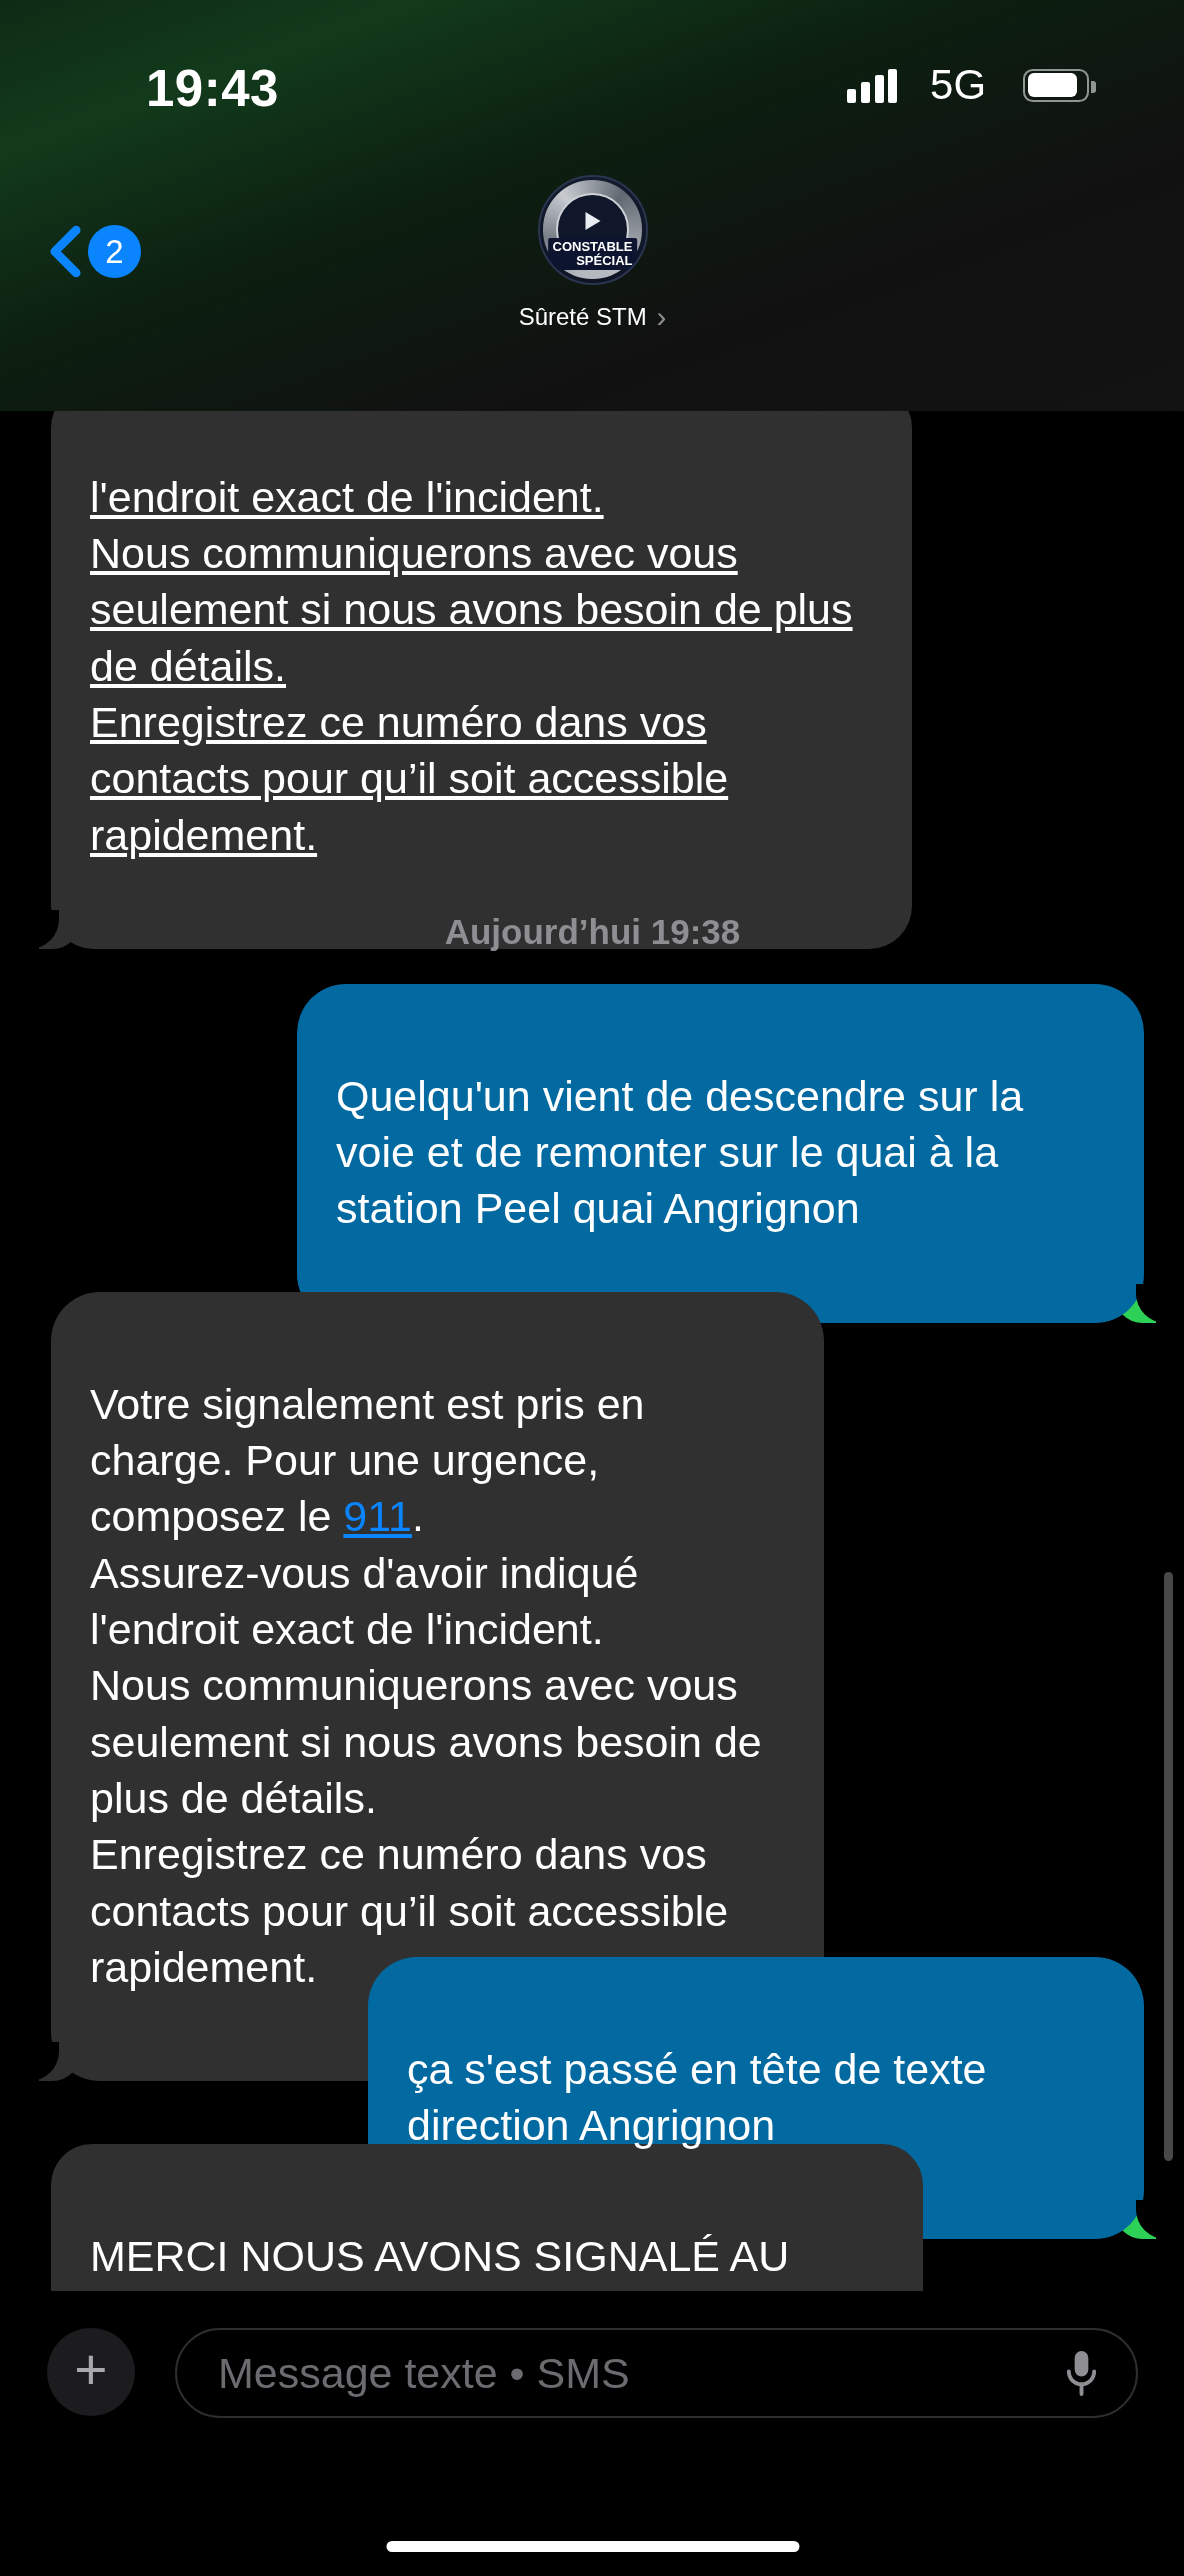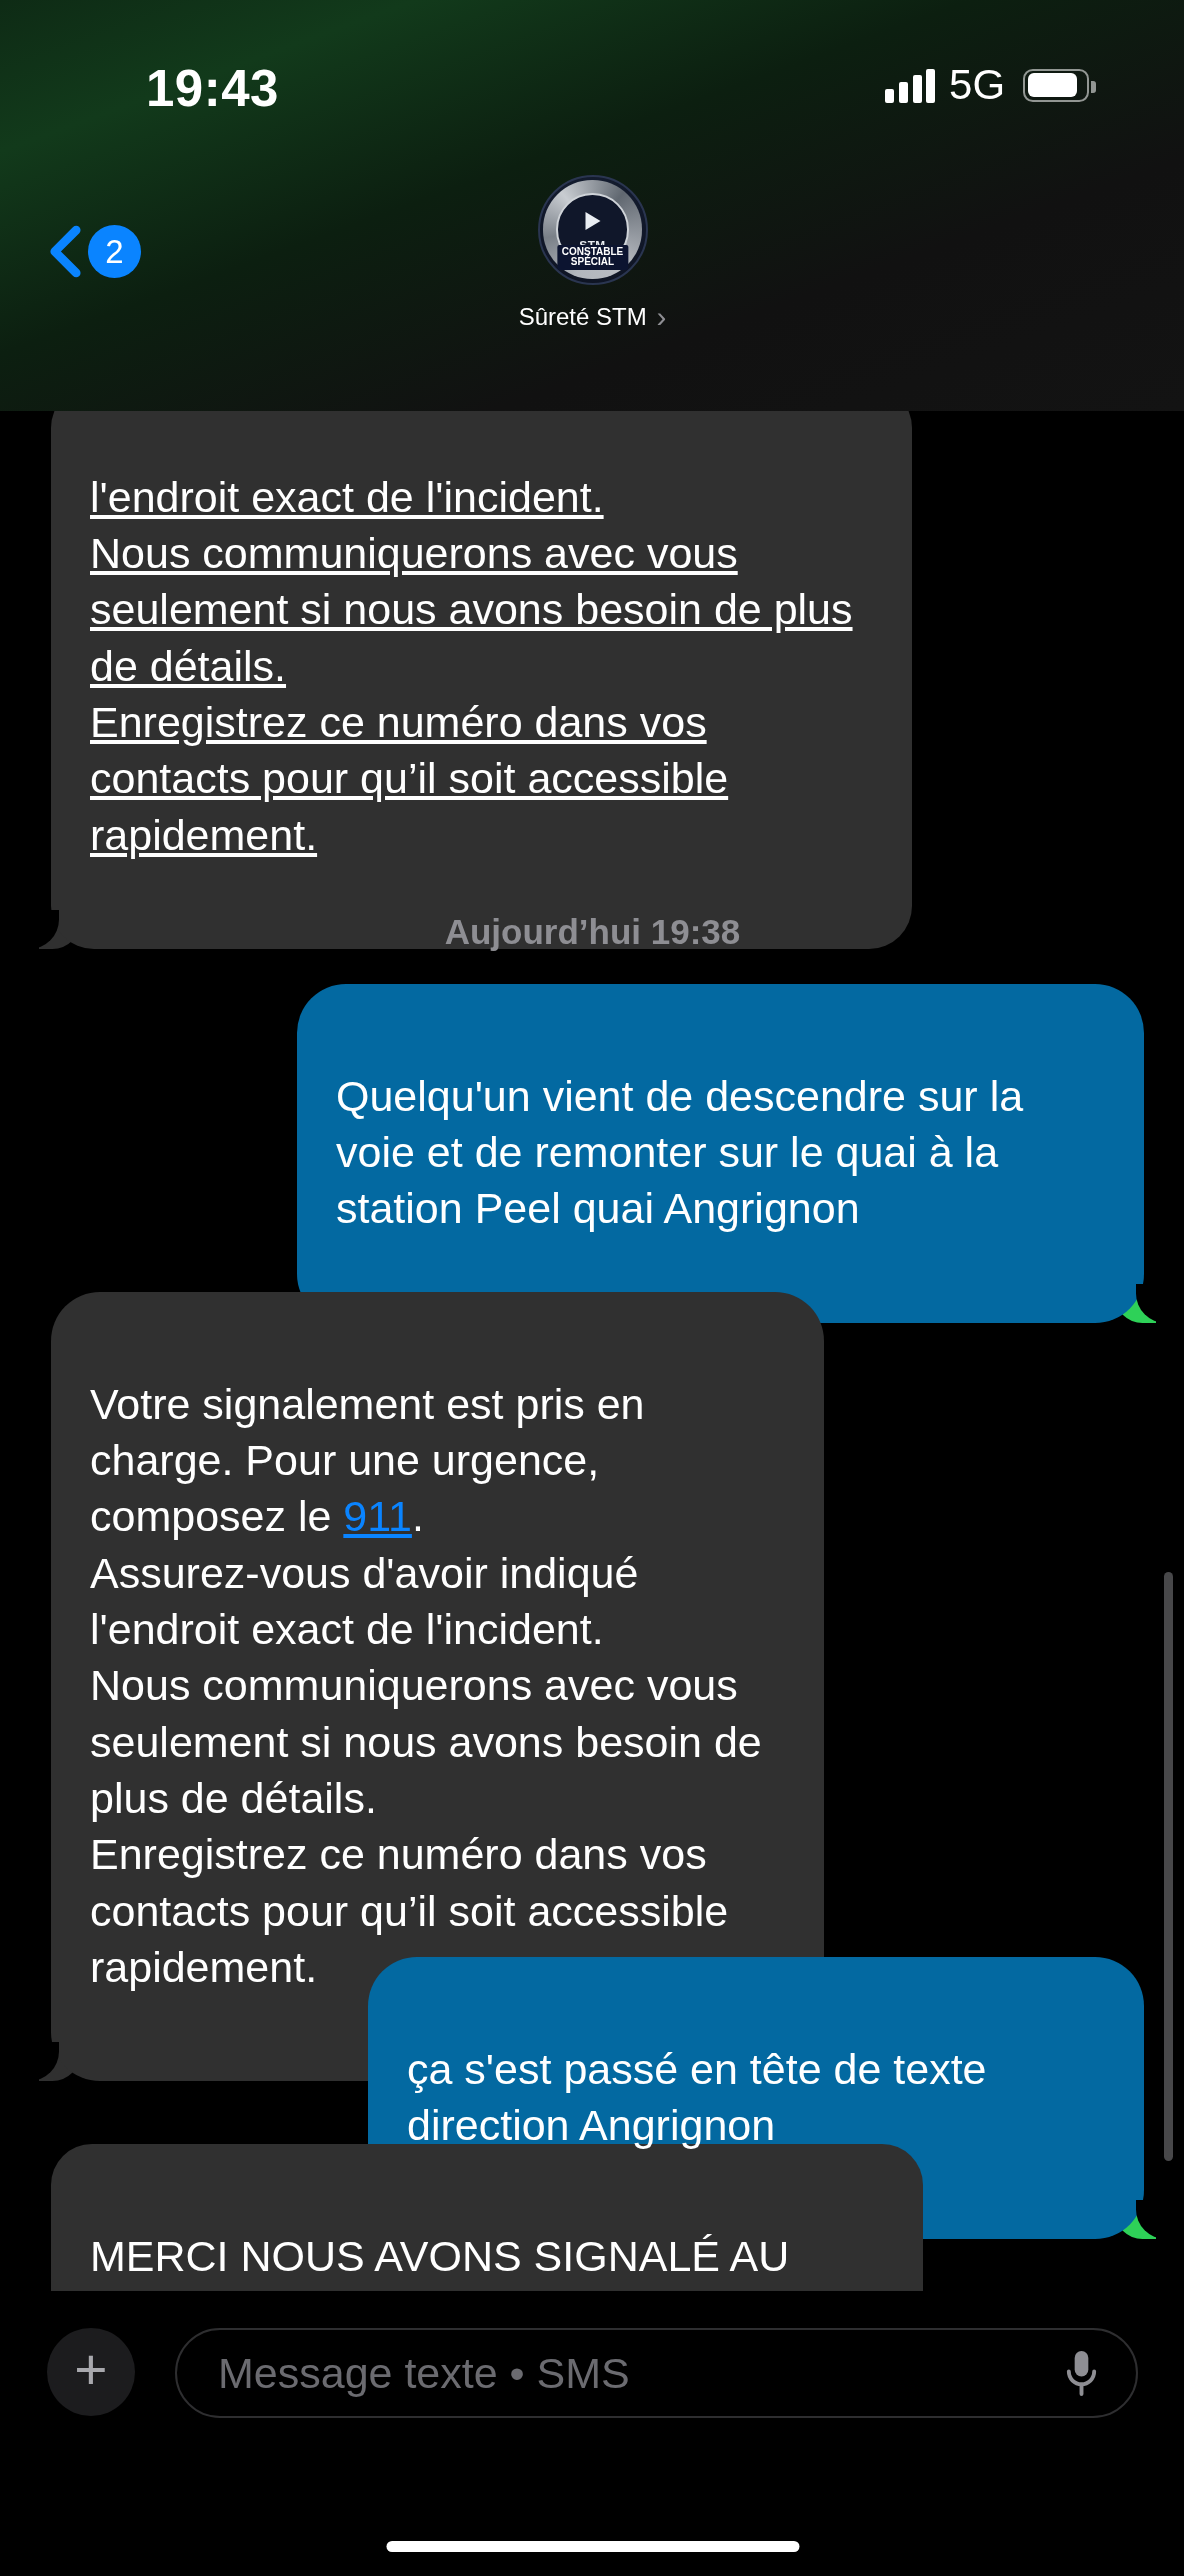--- a/index.html
+++ b/index.html
@@ -40,21 +40,21 @@
     font-weight: 600;
     letter-spacing: 0.5px;
     text-align: center;
   }
   .status-right {
     position: absolute;
     right: 96px;
     top: 61px;
     display: flex;
     align-items: center;
-    gap: 10px;
+    gap: 29px;
   }
   .bars {
     display: flex;
     align-items: flex-end;
     gap: 4.9px;
     height: 35px;
   }
   .bars i {
     display: block;
     width: 8.8px;
@@ -181,24 +181,24 @@
     font-size: 11.8px;
     font-weight: 700;
     letter-spacing: 0.5px;
   }
   .avatar .label {
     position: absolute;
     left: 50%; bottom: 12.8px;
     transform: translateX(-50%);
     background: #0c1430;
     color: #fff;
-    font-size: 10px;
+    font-size: 13px;
     line-height: 1.05;
     font-weight: 700;
-    text-align: center;
+    text-align: right;
     padding: 2px 4.9px;
     border-radius: 2px;
     white-space: pre-line;
   }
   .contact-name-row {
     display: flex;
     align-items: center;
     gap: 9.8px;
     margin-top: 17.7px;
   }

